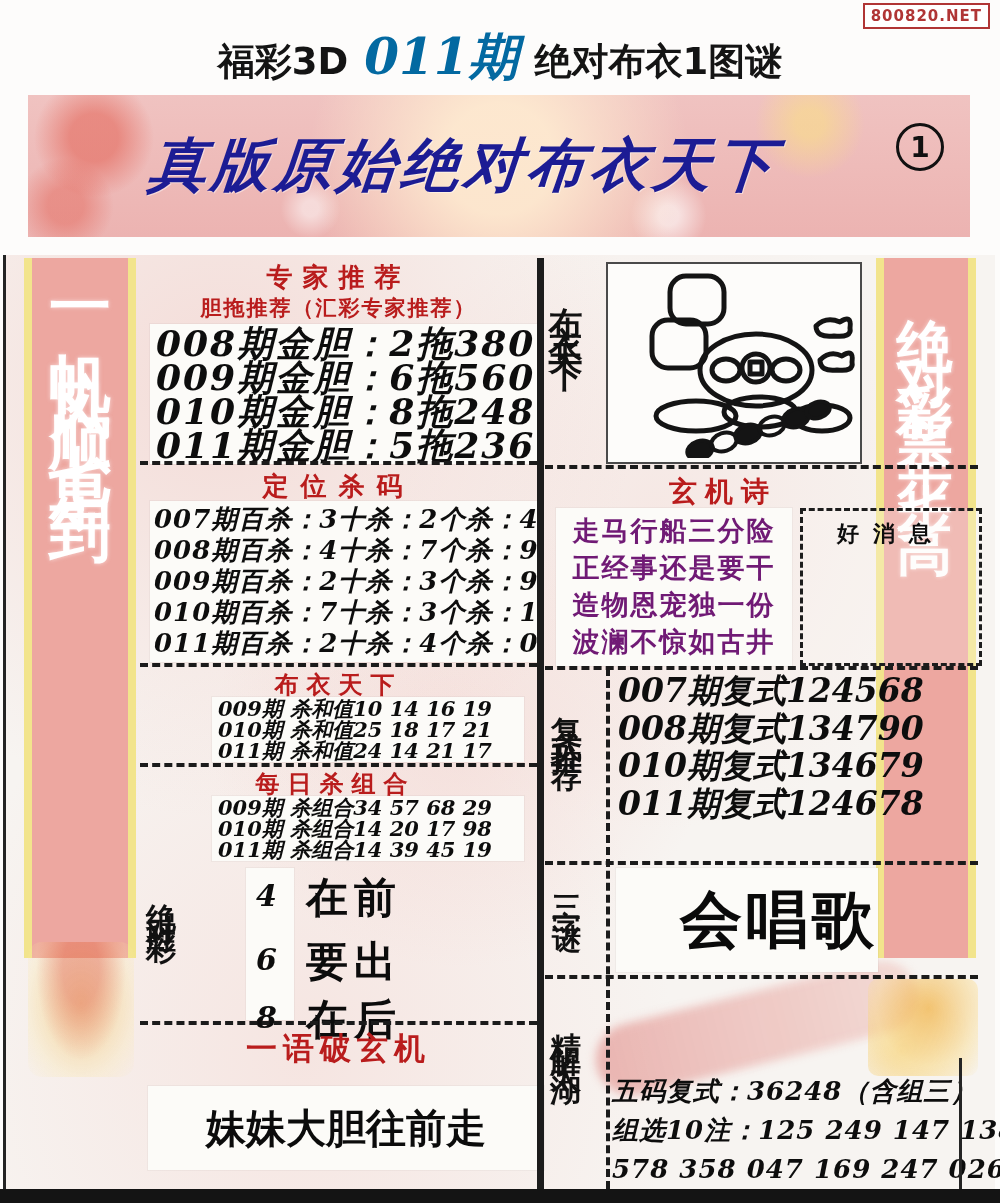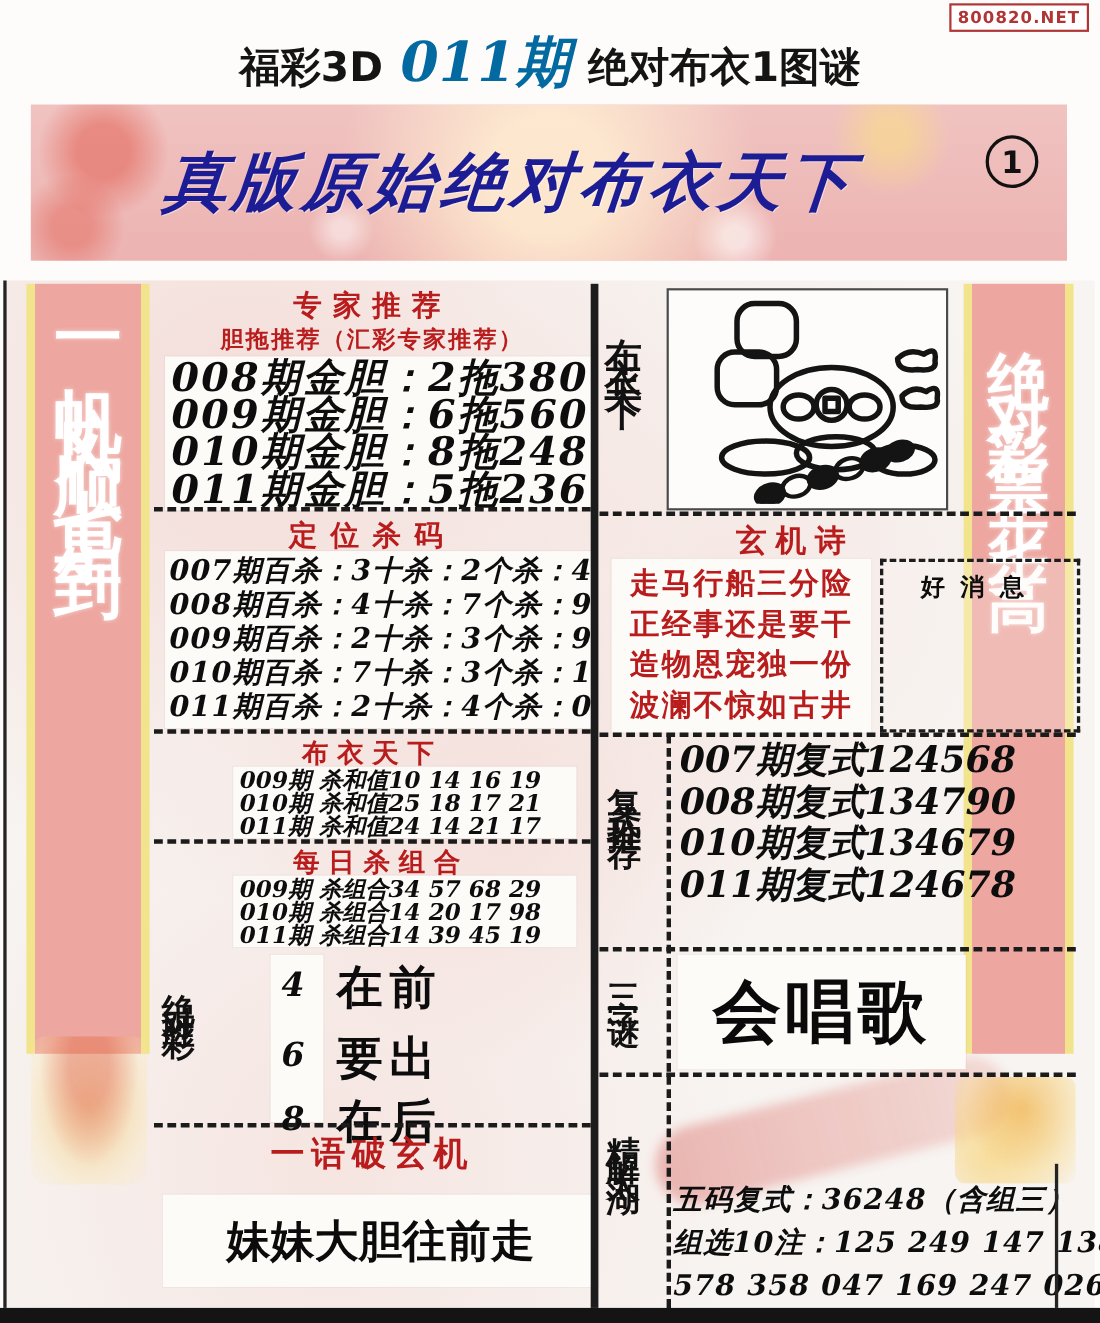--- a/index.html
+++ b/index.html
@@ -89,21 +89,21 @@
   .expert-box .row{font-size:36px;line-height:34px;letter-spacing:2px;white-space:nowrap;}
   .dw-dash{left:140px;top:461px;width:397px;}
   .dw-title{left:140px;top:469px;width:397px;font-size:26px;letter-spacing:12px;}
   .dw-box{left:150px;top:501px;width:384px;height:158px;padding:3px 0 0 4px;}
   .dw-box .row{font-size:26px;line-height:31px;letter-spacing:1px;white-space:nowrap;}
   .ks-dash{left:140px;top:663px;width:397px;}
   .ks-title{left:140px;top:669px;width:397px;font-size:24px;letter-spacing:8px;}
   .ks-box{left:212px;top:697px;width:306px;height:64px;padding:1px 0 0 6px;}
   .ks-box .row{font-size:21px;line-height:21px;white-space:nowrap;}
   .kc-dash{left:140px;top:763px;width:397px;}
-  .kc-title{left:148px;top:768px;width:397px;font-size:24px;letter-spacing:8px;}
+  .kc-title{left:137px;top:768px;width:397px;font-size:24px;letter-spacing:8px;}
   .kc-box{left:212px;top:796px;width:306px;height:64px;padding:1px 0 0 6px;}
   .kc-box .row{font-size:21px;line-height:21px;white-space:nowrap;}
 
   .sw-label{left:146px;top:880px;font-size:30px;letter-spacing:10px;}
   .sw-strip{left:246px;top:868px;width:48px;height:152px;}
   .sw-num{position:absolute;z-index:2;font-size:30px;}
   .sw-text{position:absolute;z-index:2;font-family:"DejaVu Serif","Liberation Serif",serif;
     font-size:42px;font-weight:bold;color:#0c0c0c;letter-spacing:6px;white-space:nowrap;}
   .yy-dash{left:140px;top:1021px;width:397px;}
   .yy-title{left:140px;top:1028px;width:397px;font-size:31px;letter-spacing:6px;
@@ -112,33 +112,33 @@
   .phrase-text{font-family:"DejaVu Serif","Liberation Serif",serif;font-weight:bold;font-size:40px;
     color:#0b0b0b;white-space:nowrap;}
 
   
   .buyi-label{left:549px;top:280px;font-size:34px;letter-spacing:18px;}
   .puzzle-box{left:606px;top:262px;width:252px;height:198px;background:#fdfcfa;border:2px solid #4a4a4a;z-index:2;}
   .xj-dash{left:545px;top:465px;width:433px;}
   .xj-title{left:628px;top:473px;width:190px;font-size:28px;letter-spacing:8px;
     font-family:"DejaVu Serif","Liberation Serif",serif;}
   .poem-box{left:556px;top:508px;width:236px;height:154px;padding-top:4px;}
-  .poem-box .row{font-family:"DejaVu Serif","Liberation Serif",serif;font-weight:bold;color:#b91c1c;
+  .poem-box .row{font-family:"DejaVu Serif","Liberation Serif",serif;font-weight:bold;color:#701a75;
     font-size:27px;line-height:37px;text-align:center;letter-spacing:2px;white-space:nowrap;}
   .gn-box{position:absolute;left:800px;top:508px;width:176px;height:152px;border:3px dashed #1d1d1d;
     z-index:3;background:rgba(250,248,244,.25);}
   .gn-label{margin-top:8px;text-align:center;font-size:22px;font-weight:bold;color:#0d0d0d;letter-spacing:14px;}
   .fs-dash{left:545px;top:666px;width:433px;}
   .fs-vdash{left:606px;top:668px;height:521px;}
   .fs-label{left:551px;top:692px;font-size:31px;letter-spacing:14px;}
   .fs-box{left:618px;top:672px;width:350px;height:190px;background:transparent;z-index:2;}
   .fs-box .row{font-size:33px;line-height:37.5px;white-space:nowrap;}
   .sz-dash{left:545px;top:861px;width:433px;}
   .sz-label{left:552px;top:872px;font-size:29px;letter-spacing:14px;}
-  .sz-box{left:616px;top:868px;width:262px;height:104px;display:flex;align-items:center;justify-content:center;}
+  .sz-box{left:616px;top:868px;width:262px;height:104px;display:flex;align-items:center;justify-content:flex-end;}
   .sz-text{font-size:62px;font-weight:bold;color:#0a0a0a;letter-spacing:4px;white-space:nowrap;}
   .th-dash{left:545px;top:975px;width:433px;}
   .th-label{left:550px;top:1008px;font-size:31px;letter-spacing:14px;}
   .th-lines{left:612px;top:1072px;width:360px;z-index:2;}
   .th-lines .row{font-size:26px;line-height:39px;white-space:nowrap;letter-spacing:1px;}
 </style>
 </head>
 <body>
 
 <div class="page">

